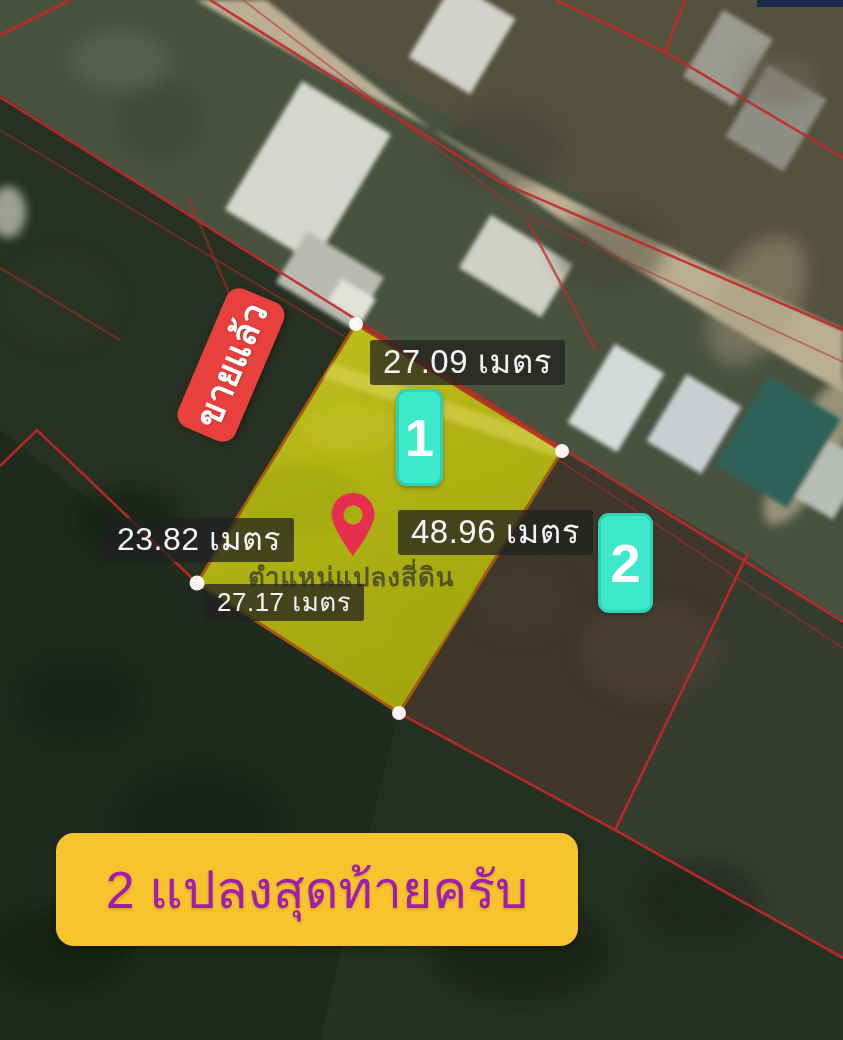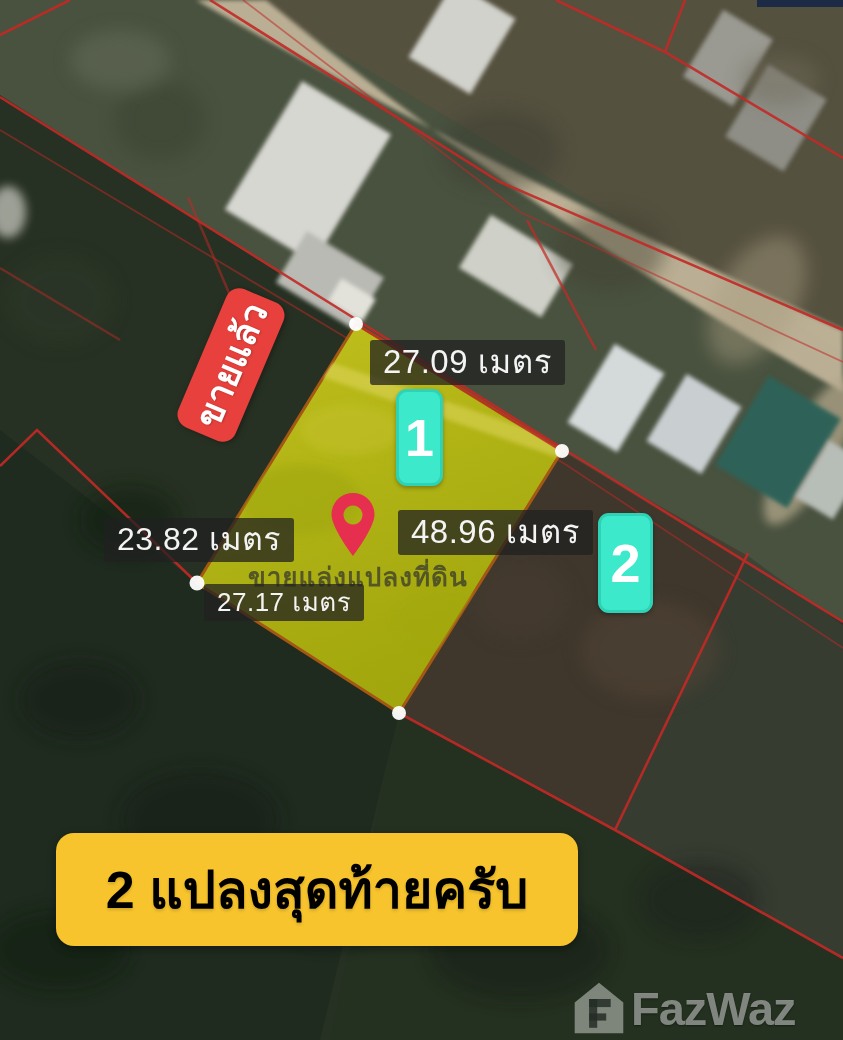--- a/index.html
+++ b/index.html
@@ -45,21 +45,21 @@
   
   .pin{position:absolute;left:327px;top:490px;width:52px;height:70px;}
   
   .banner{
     position:absolute;left:56px;top:833px;width:522px;height:113px;
     background:#f7c42d;border-radius:18px;
     display:flex;align-items:center;justify-content:center;
     box-shadow:0 3px 8px rgba(0,0,0,.35);
   }
   .banner span{
-    color:#000000;font-size:52px;font-weight:700;white-space:nowrap;
+    color:#a21caf;font-size:52px;font-weight:400;white-space:nowrap;
     text-shadow:0 2px 3px rgba(0,0,0,.15);
   }
   
   .watermark{
     position:absolute;left:572px;top:980px;height:56px;
     display:flex;align-items:center;gap:5px;opacity:.92;
   }
   .watermark .wm-text{
     color:rgba(219,223,219,.58);font-size:47px;font-weight:800;
     letter-spacing:-1px;text-shadow:0 1px 2px rgba(0,0,0,.4);
@@ -189,33 +189,22 @@
   </div>
 
   <div class="mlabel" style="left:104px;top:518px;font-size:32px;">23.82 เมตร</div>
 
   <div class="mlabel" style="left:398px;top:510px;">48.96 เมตร</div>
 
   <div class="numbadge b2">
     <span>2</span>
   </div>
 
-  <div class="plot-caption">ขายแล่งแปลงที่ดิน</div>
+  <div class="plot-caption">ตำแหน่แปลงสี่ดิน</div>
 
   <div class="mlabel" style="left:204px;top:584px;font-size:26px;">27.17 เมตร</div>
 
   <div class="banner">
     <span>2 แปลงสุดท้ายครับ</span>
   </div>
 
-  <div class="watermark">
-    <svg width="54" height="54" viewBox="0 0 60 60">
-      <path d="M30,2 L3,24 L3,58 L57,58 L57,24 Z" fill="rgba(216,220,216,0.55)"></path>
-      <g fill="rgba(38,46,40,0.85)">
-        <rect x="19" y="20" width="24" height="9"></rect>
-        <rect x="19" y="20" width="9" height="32"></rect>
-        <rect x="19" y="36" width="19" height="8"></rect>
-      </g>
-    </svg>
-    <span class="wm-text">FazWaz</span>
-  </div>
 
 </div>
 
 </body></html>

